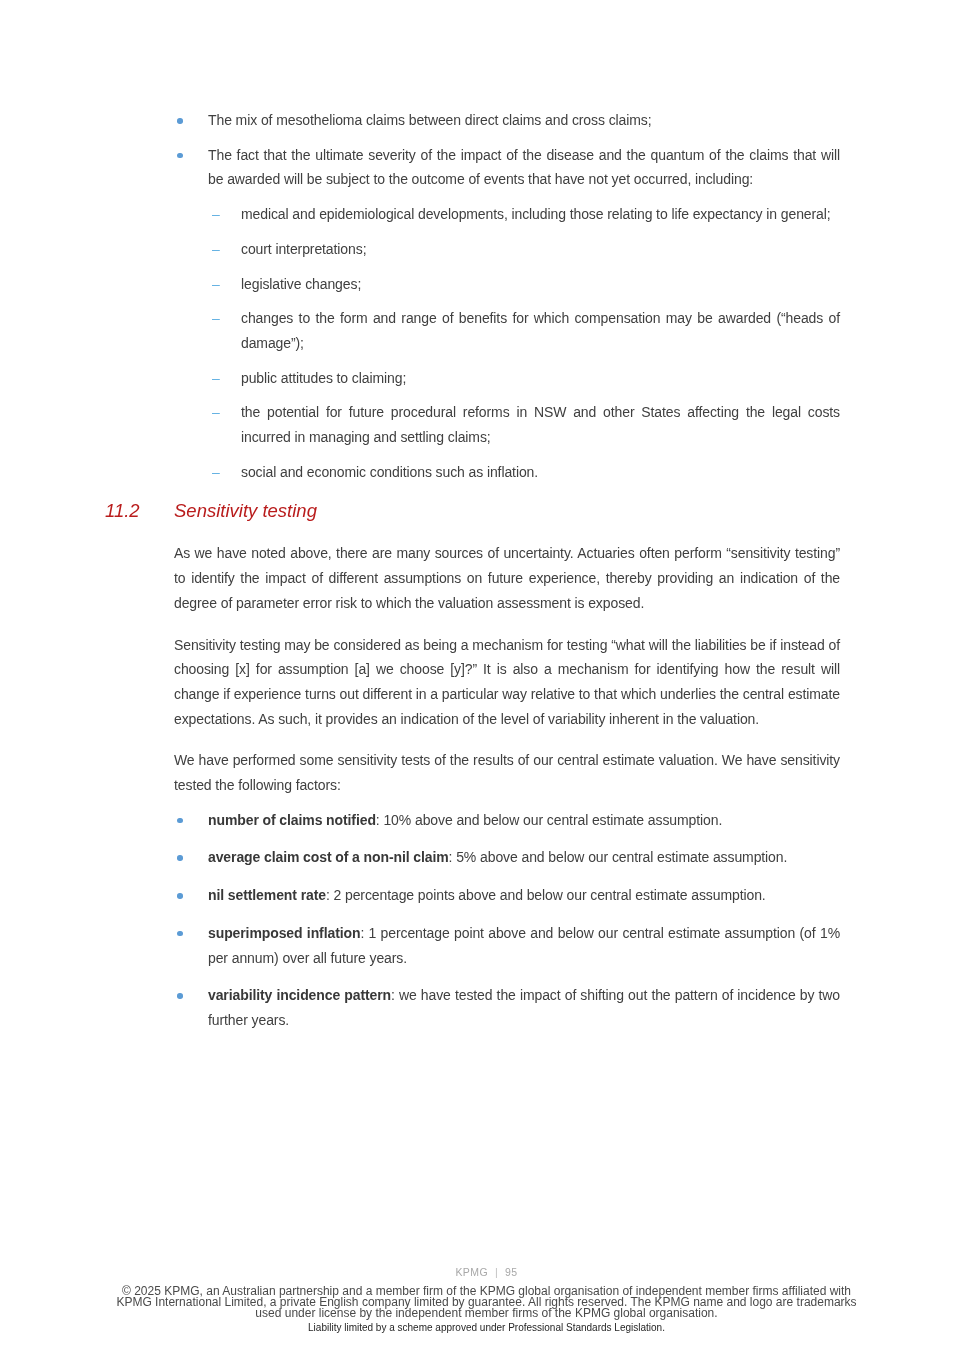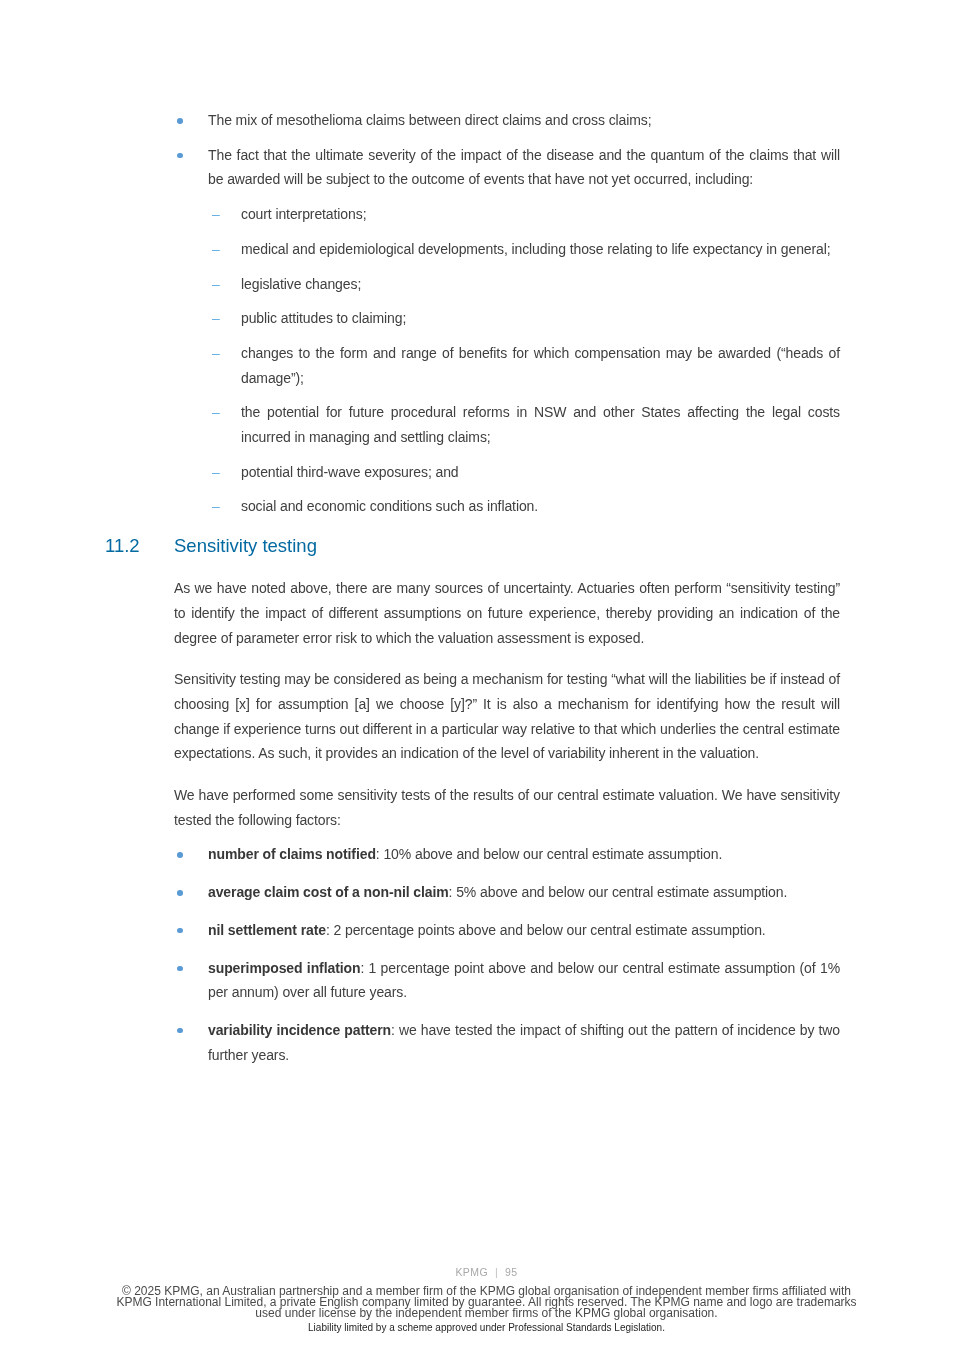--- a/index.html
+++ b/index.html
@@ -32,22 +32,23 @@
   
   .dlist { margin-top:10px; }
   .dlist > li { padding-left:33px; }
   .dash { position:absolute; left:4px; top:0; color:#66b3e3; }
   .dash::before { content:"\2013"; }
 
   h2 {
     position:relative;
     margin:14px 0 13px 0;
     font-size:18.5px; line-height:26px;
-    font-weight:400; color:#0369a1;
+    font-weight:400; color:#b91c1c;
     letter-spacing:0;
+    font-style:italic;
   }
   h2 .num { position:absolute; left:-69px; top:0; }
 
   p { margin:17px 0 10px 0; text-align:justify; }
 
   .factors > li { padding-left:34px; margin-bottom:13px; }
   .factors .lead { font-weight:700; color:#383838; }
 
   .footer {
     position:absolute; left:8px; right:0; top:1266px;
@@ -76,27 +77,26 @@
 
     <ul class="blist">
       <li>
         <span class="dot"></span>
         <span>The mix of mesothelioma claims between direct claims and cross claims;</span>
       </li>
       <li>
         <span class="dot"></span>
         <span>The fact that the ultimate severity of the impact of the disease and the quantum of the claims that will be awarded will be subject to the outcome of events that have not yet occurred, including:</span>
         <ul class="dlist">
+          <li><span class="dash"></span><span>medical and epidemiological developments, including those relating to life expectancy in general;</span></li>
           <li><span class="dash"></span><span>court interpretations;</span></li>
-          <li><span class="dash"></span><span>medical and epidemiological developments, including those relating to life expectancy in general;</span></li>
           <li><span class="dash"></span><span>legislative changes;</span></li>
+          <li><span class="dash"></span><span>changes to the form and range of benefits for which compensation may be awarded (“heads of damage”);</span></li>
           <li><span class="dash"></span><span>public attitudes to claiming;</span></li>
-          <li><span class="dash"></span><span>changes to the form and range of benefits for which compensation may be awarded (“heads of damage”);</span></li>
           <li><span class="dash"></span><span>the potential for future procedural reforms in NSW and other States affecting the legal costs incurred in managing and settling claims;</span></li>
-          <li><span class="dash"></span><span>potential third-wave exposures; and</span></li>
           <li><span class="dash"></span><span>social and economic conditions such as inflation.</span></li>
         </ul>
       </li>
     </ul>
 
     <h2>
       <span class="num">11.2</span>
       <span>Sensitivity testing</span>
     </h2>
 

